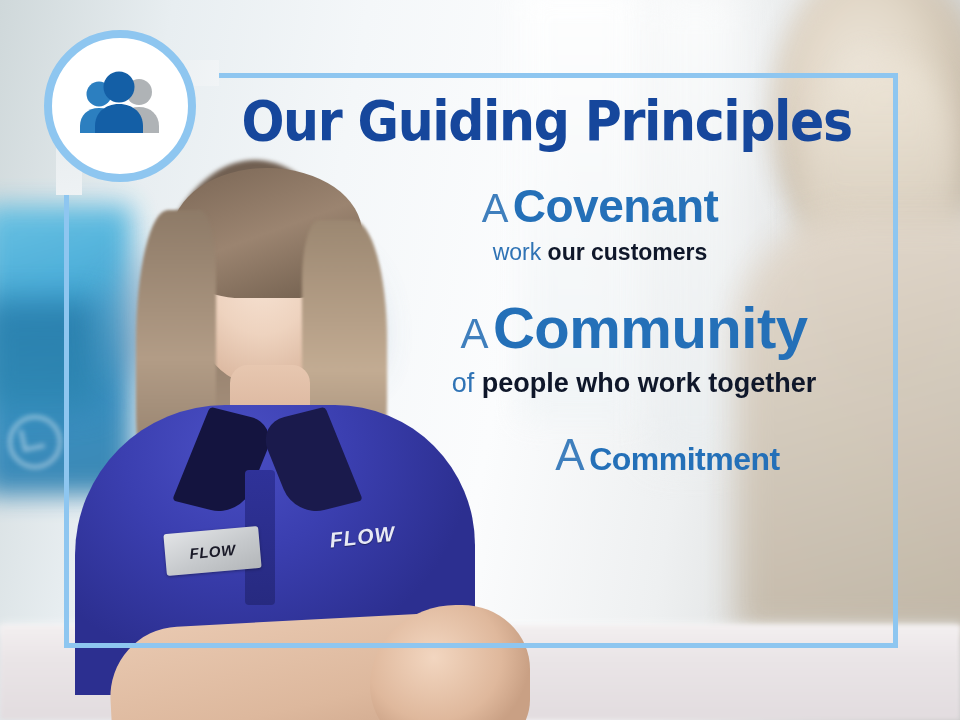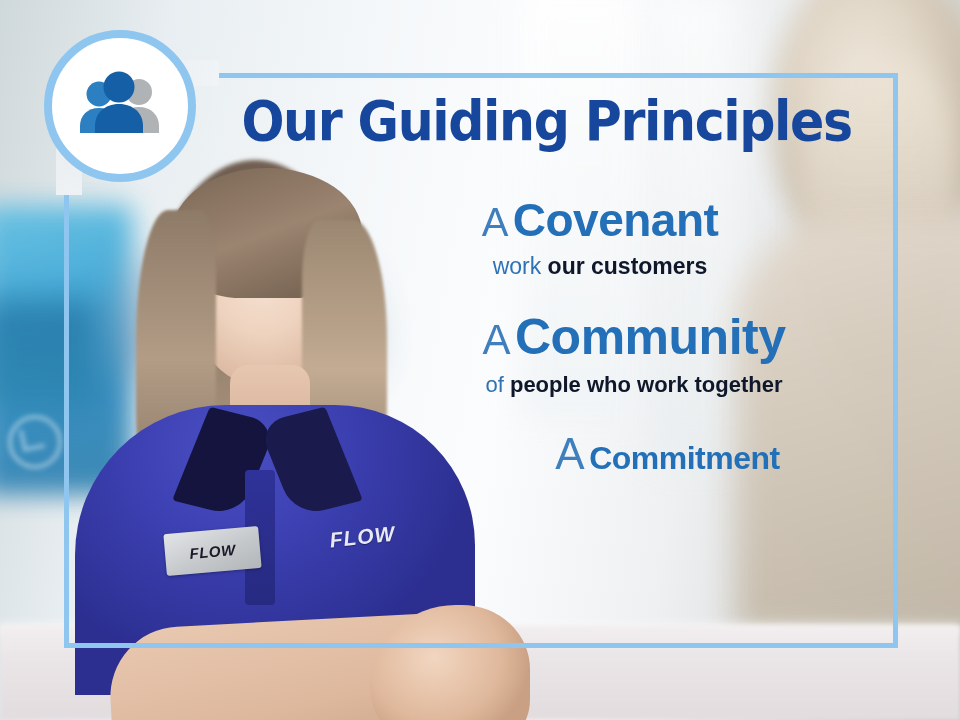--- a/index.html
+++ b/index.html
@@ -373,21 +373,21 @@
     letter-spacing: -1.5px;
     color: #16479c;
     transform: scaleX(.92);
     transform-origin: center;
     white-space: nowrap;
   }
 
   .principles {
     position: absolute;
     left: 300px;
-    top: 196px;
+    top: 182px;
     width: 580px;
   }
   .principle { margin-bottom: 6px; }
 
   .p-head {
     text-align: center;
     line-height: 1.06;
     color: #2e77bc;
     white-space: nowrap;
   }
@@ -414,26 +414,26 @@
     margin-top: 7px;
   }
   .p-sub b { font-weight: bold; color: #0f172a; }
 
   
   .principle.p1 { margin-left: 20px; margin-top: 0; }
   .principle.p2 { margin-left: 88px; margin-top: 30px; }
   .principle.p3 { margin-left: 155px; margin-top: 32px; }
 
   .principle.p1 .p-head .word { font-size: 46px; }
-  .principle.p2 .p-head .word { font-size: 50px; margin-top: 36px; }
+  .principle.p2 .p-head .word { font-size: 58px; margin-top: 36px; }
   .principle.p3 .p-head .word { font-size: 32px; }
   .principle.p2 .p-head .article { font-size: 42px; }
   .principle.p3 .p-head .article { font-size: 44px; }
   .principle.p3 .p-sub { font-size: 24px; }
-  .principle.p2 .p-sub { font-size: 22px; }
+  .principle.p2 .p-sub { font-size: 27px; }
 </style>
 </head>
 <body>
 
 <div id="poster">
 
   <div class="bg-layer">
     <div class="bg-base"></div>
     <div class="bg-screen"></div>
     <div class="bg-screen-dark"></div>

